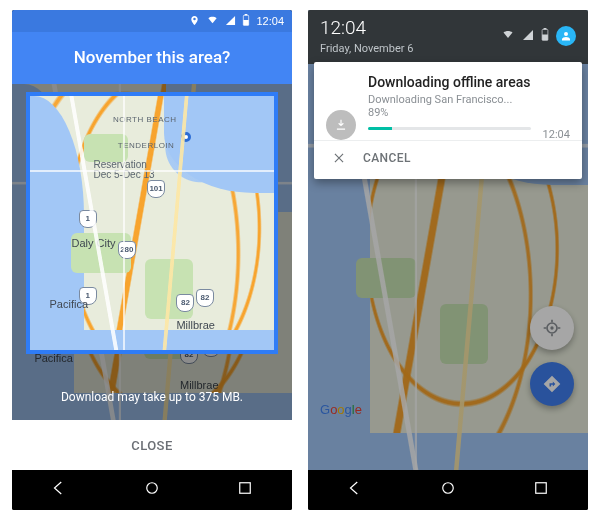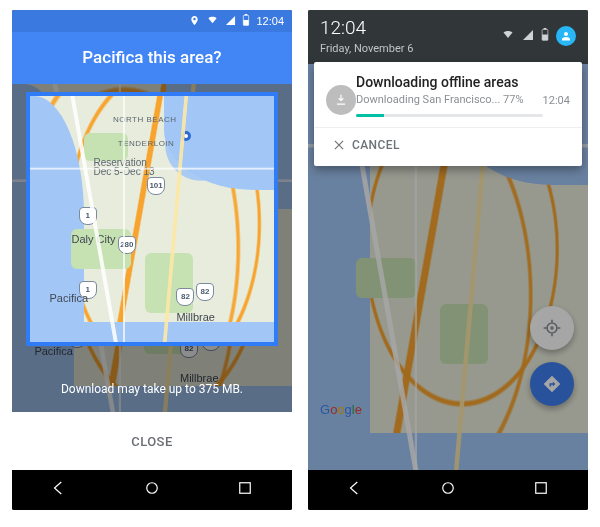--- a/index.html
+++ b/index.html
@@ -128,21 +128,21 @@
   }
   .info-text{
     position:absolute;
     left:0;right:0;bottom:14px;
     text-align:center;
     color:#fff;
     font:400 12px/1.45 Roboto,Arial;
     padding:0 12px;
   }
   .btn-row{
-    height:58px;
+    height:50px;
     background:#0369a1;
     display:flex;
   }
   .btn-row button{
     flex:1;
     border:0;
     background:#fff;
     color:#6b6f75;
     font:500 13px/1 Roboto,Arial;
     letter-spacing:.4px;
@@ -181,41 +181,41 @@
   .avatar svg{width:12px;height:12px;fill:#fff;}
   .notif-card{
     position:absolute;
     top:52px;left:6px;right:6px;
     background:#fff;
     border-radius:2px;
     box-shadow:0 4px 10px rgba(0,0,0,.35);
     padding:12px 12px 6px;
     z-index:3;
   }
-  .notif-head{display:flex;align-items:center;}
+  .notif-head{display:flex;align-items:flex-end;gap:12px;}
   .notif-icon{
     width:30px;height:30px;border-radius:50%;
     background:#bdbdbd;
     display:flex;align-items:center;justify-content:center;
     flex-shrink:0;
   }
   .notif-icon svg{width:14px;height:14px;fill:#fff;}
   .notif-body{flex:1;}
   .notif-title{font:500 14px/1.2 Roboto,Arial;color:#222;}
   .notif-sub{font:400 11px/1.2 Roboto,Arial;color:#8a8f94;margin-top:2px;}
   .notif-time{font:400 11px/1 Roboto,Arial;color:#8a8f94;}
   .progress{
     height:3px;background:#e4e6e8;border-radius:2px;
     margin:8px 0 10px;
     overflow:hidden;
   }
   .progress>div{height:100%;background:#00bfa5;width:15%;}
   .notif-divider{height:1px;background:#eceeef;margin:0 -12px;}
   .notif-action{
-    display:flex;align-items:center;gap:6px;
+    display:flex;align-items:center;gap:17px;
     padding:10px 6px 8px;
     color:#6d7276;
     font:500 12px/1 Roboto,Arial;
     letter-spacing:.4px;
     cursor:pointer;
   }
   .notif-action svg{width:14px;height:14px;stroke:#6d7276;stroke-width:2;fill:none;}
 
   .dim-map{
     position:absolute;
@@ -286,21 +286,21 @@
       <span class="sicon">
         <svg width="8" height="12" viewBox="0 0 10 18">
             <rect x="1" y="2" width="8" height="15" rx="1" fill="none" stroke="#fff"></rect>
             <rect x="3" y="0" width="4" height="2" fill="#fff"></rect>
             <rect x="1" y="9" width="8" height="8" fill="#fff"></rect>
           </svg>
       </span>
       <span>12:04</span>
     </div>
 
-    <div class="header-blue">Pacifica this area?</div>
+    <div class="header-blue">November this area?</div>
 
     <div class="content">
       <div class="map-bg">
         <div class="water w1"></div>
           <div class="water w2"></div>
           <div class="water w3"></div>
         <div class="park p1"></div>
           <div class="park p2"></div>
           <div class="park p3"></div>
         <div class="shield s1">1</div>
@@ -423,21 +423,21 @@
 
       <div class="notif-card">
         <div class="notif-head">
           <div class="notif-icon">
             <svg viewBox="0 0 24 24">
                 <path d="M12 3v10m0 0l-4-4m4 4l4-4M5 19h14" stroke="#fff" stroke-width="2" fill="none"></path>
               </svg>
           </div>
           <div class="notif-body">
             <div class="notif-title">Downloading offline areas</div>
-            <div class="notif-sub">Downloading San Francisco... 77%</div>
+            <div class="notif-sub">Downloading San Francisco... 89%</div>
             <div class="progress">
                 <div></div>
               </div>
           </div>
           <div class="notif-time">12:04</div>
         </div>
         <div class="notif-divider"></div>
         <div class="notif-action">
           <svg viewBox="0 0 24 24">
               <path d="M5 5l14 14M19 5L5 19"></path>

